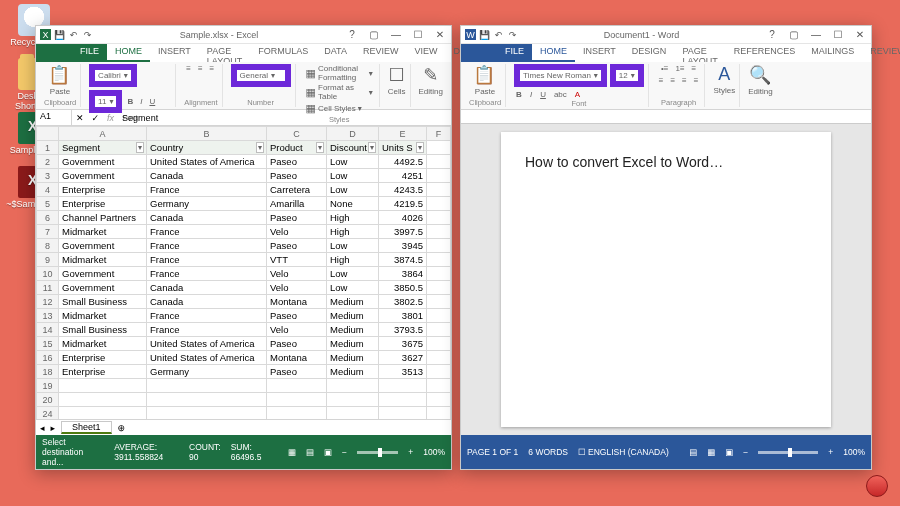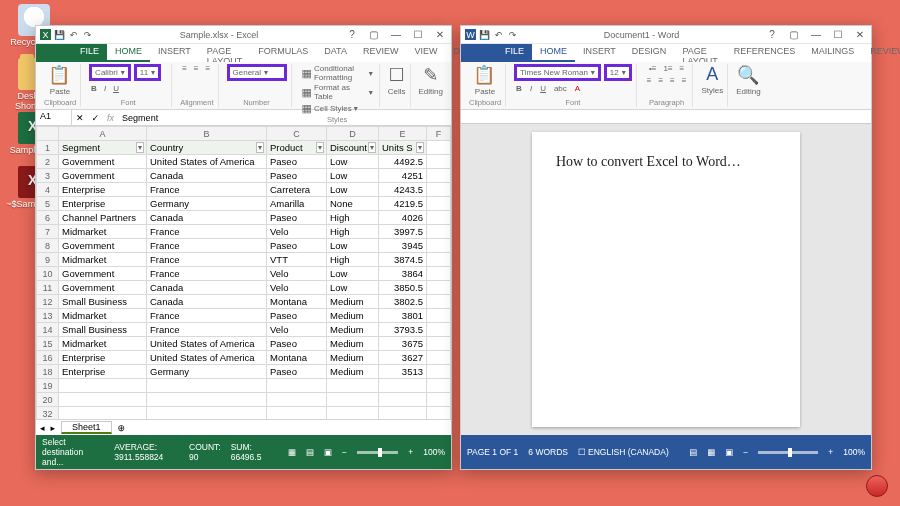--- a/index.html
+++ b/index.html
@@ -37,21 +37,21 @@
   .word .tab.active { color:#2b579a; border-bottom:2px solid #2b579a; }
 
   .ribbon { height:48px; border-bottom:1px solid #d4d4d4; display:flex; padding:2px 4px; gap:4px; background:#f8f8f8; font-size:8px; color:#666; }
   .grp { border-right:1px solid #e3e3e3; padding:0 4px; display:flex; flex-direction:column; justify-content:space-between; }
   .grp-body { display:flex; gap:3px; align-items:center; flex-wrap:wrap; }
   .grp-name { text-align:center; font-size:7.5px; color:#888; }
   .btn { display:flex; align-items:center; gap:2px; padding:0 2px; }
   .btn .glyph { font-size:11px; }
   .vbtn { display:flex; flex-direction:column; align-items:center; font-size:8px; gap:1px; }
   .vbtn .glyph { font-size:18px; }
-  .fontbox, .sizebox, .fmtbox { border:3px solid #6d28d9; background:#fff; padding:1px 3px; font-size:8px; display:flex; align-items:center; gap:3px; }
+  .fontbox, .sizebox, .fmtbox { border:6px solid #6d28d9; background:#fff; padding:1px 3px; font-size:8px; display:flex; align-items:center; gap:3px; }
   .fmtbox { min-width:60px; }
 
   .fx-bar { height:16px; display:flex; border-bottom:1px solid #d4d4d4; font-size:9px; }
   .namebox { width:36px; border-right:1px solid #d4d4d4; padding:1px 4px; }
   .fxcell { flex:1; padding:1px 4px; display:flex; gap:8px; align-items:center; }
   .fxcell .fx { font-style:italic; color:#999; }
 
   .grid { flex:1; overflow:auto; position:relative; font-size:9.5px; }
   table.sheet { border-collapse:collapse; width:100%; table-layout:fixed; }
   .sheet th, .sheet td { border:1px solid #d9d9d9; height:14px; padding:0 3px; white-space:nowrap; overflow:hidden; }
@@ -68,21 +68,21 @@
   .statusbar { height:34px; display:flex; align-items:center; color:#fff; font-size:8.5px; padding:0 6px; gap:10px; }
   .excel .statusbar { background:#1d6f42; }
   .word  .statusbar { background:#2b579a; }
   .status-spacer { flex:1; }
   .zoom-slider { width:60px; height:3px; background:#fff9; position:relative; }
   .zoom-slider::after { content:""; position:absolute; left:50%; top:-3px; width:4px; height:9px; background:#fff; }
 
   
   .doc-area { flex:1; background:#e6e6e6; display:flex; justify-content:center; padding:8px; }
   .ruler { height:14px; background:#fff; border-bottom:1px solid #ccc; }
-  .page { width:268px; background:#fff; box-shadow:0 1px 3px rgba(0,0,0,.3); padding:22px 24px; font-family:Liberation Serif, serif; font-size:14px; color:#222; }
+  .page { width:330px; background:#fff; box-shadow:0 1px 3px rgba(0,0,0,.3); padding:22px 24px; font-family:Liberation Sans, sans-serif; font-size:14px; color:#222; }
 
   
   .tray-icon { position:absolute; right:12px; bottom:9px; width:22px; height:22px; border-radius:50%; background:linear-gradient(#f0625a,#c62828); border:1px solid #8b1a1a; }
 </style>
 </head>
 <body>
 
 <div class="desktop-icon recycle" style="top:4px">
   <div class="ico"></div>
   <div class="lbl">Recycle Bin</div>
@@ -397,21 +397,21 @@
           <tr>
             <td class="rowh">20</td>
             <td></td>
             <td></td>
             <td></td>
             <td></td>
             <td></td>
             <td></td>
           </tr>
           <tr>
-            <td class="rowh">32</td>
+            <td class="rowh">24</td>
             <td></td>
             <td></td>
             <td></td>
             <td></td>
             <td></td>
             <td></td>
           </tr>
           <tr>
             <td class="rowh">22</td>
             <td></td>

